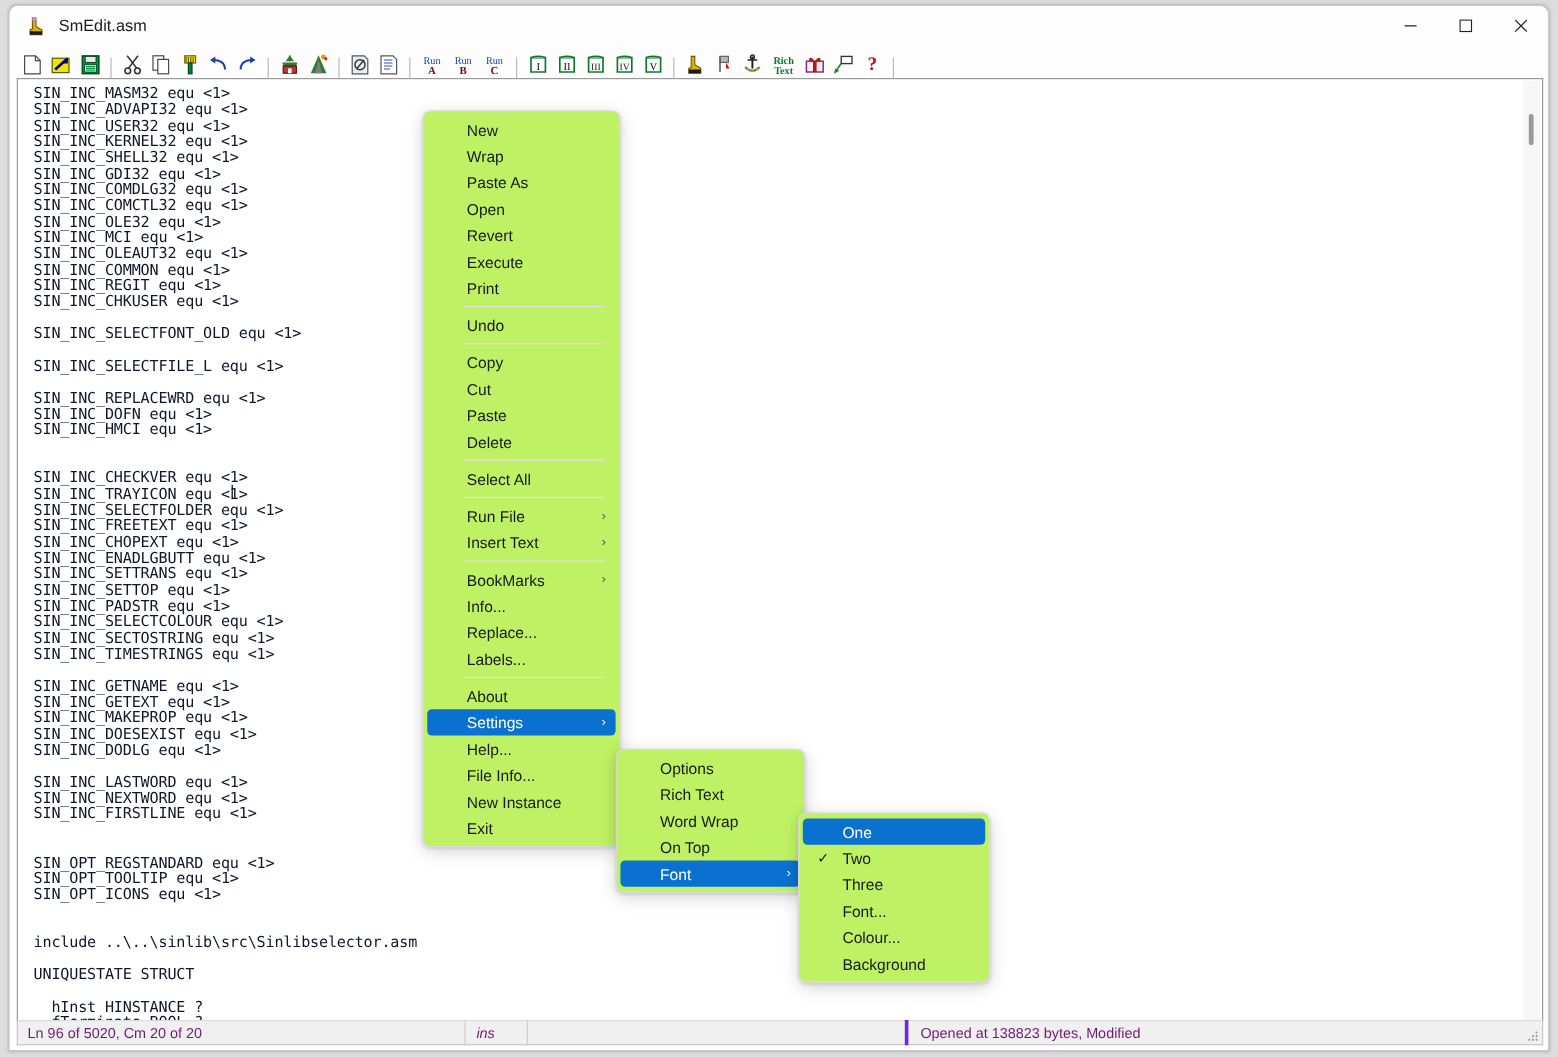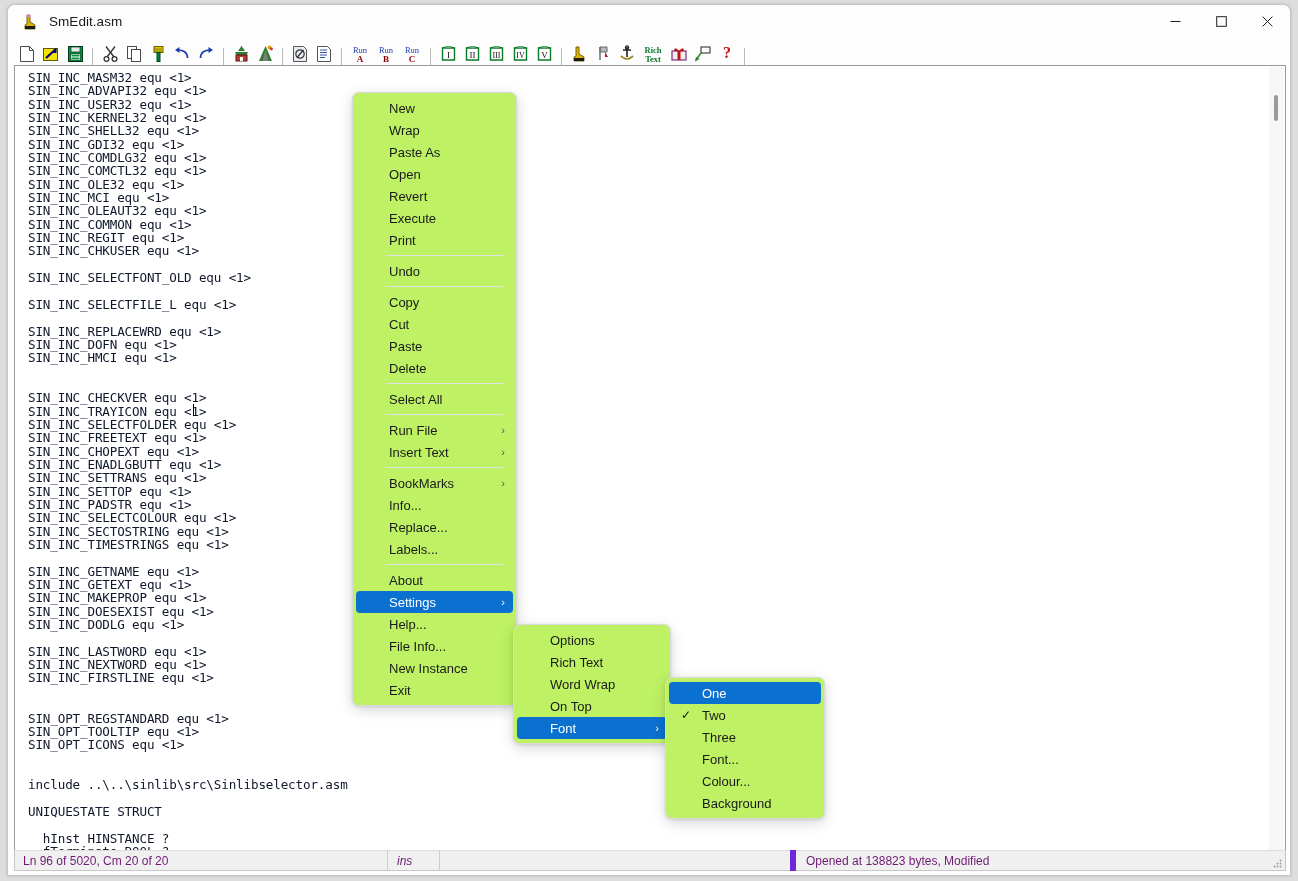--- a/index.html
+++ b/index.html
@@ -136,21 +136,21 @@
     box-sizing: border-box;
     display: flex;
     align-items: center;
     font-size: 12px;
     color: #701a75;
   }
   .sb-cell { height: 21px; display:flex; align-items:center; box-sizing:border-box; }
   .sb-pos   { width: 372px; padding-left: 8px; }
   .sb-ins   { width: 52px; padding-left: 9px; border-left: 1px solid #cdcdcd; font-style: italic; }
   .sb-gap   { width: 315px; border-left: 1px solid #cdcdcd; }
-  .sb-info  { flex: 1; padding-left: 10px; border-left: 6px solid #6d28d9; margin-left: 36px; }
+  .sb-info  { flex: 1; padding-left: 10px; border-left: 3px solid #6d28d9; }
   .grip {
     position:absolute; right:3px; bottom:3px;
     width:10px; height:10px;
   }
 
   
   .menu {
     position: absolute;
     background: #bef264;
     border: 1px solid #dadada;

